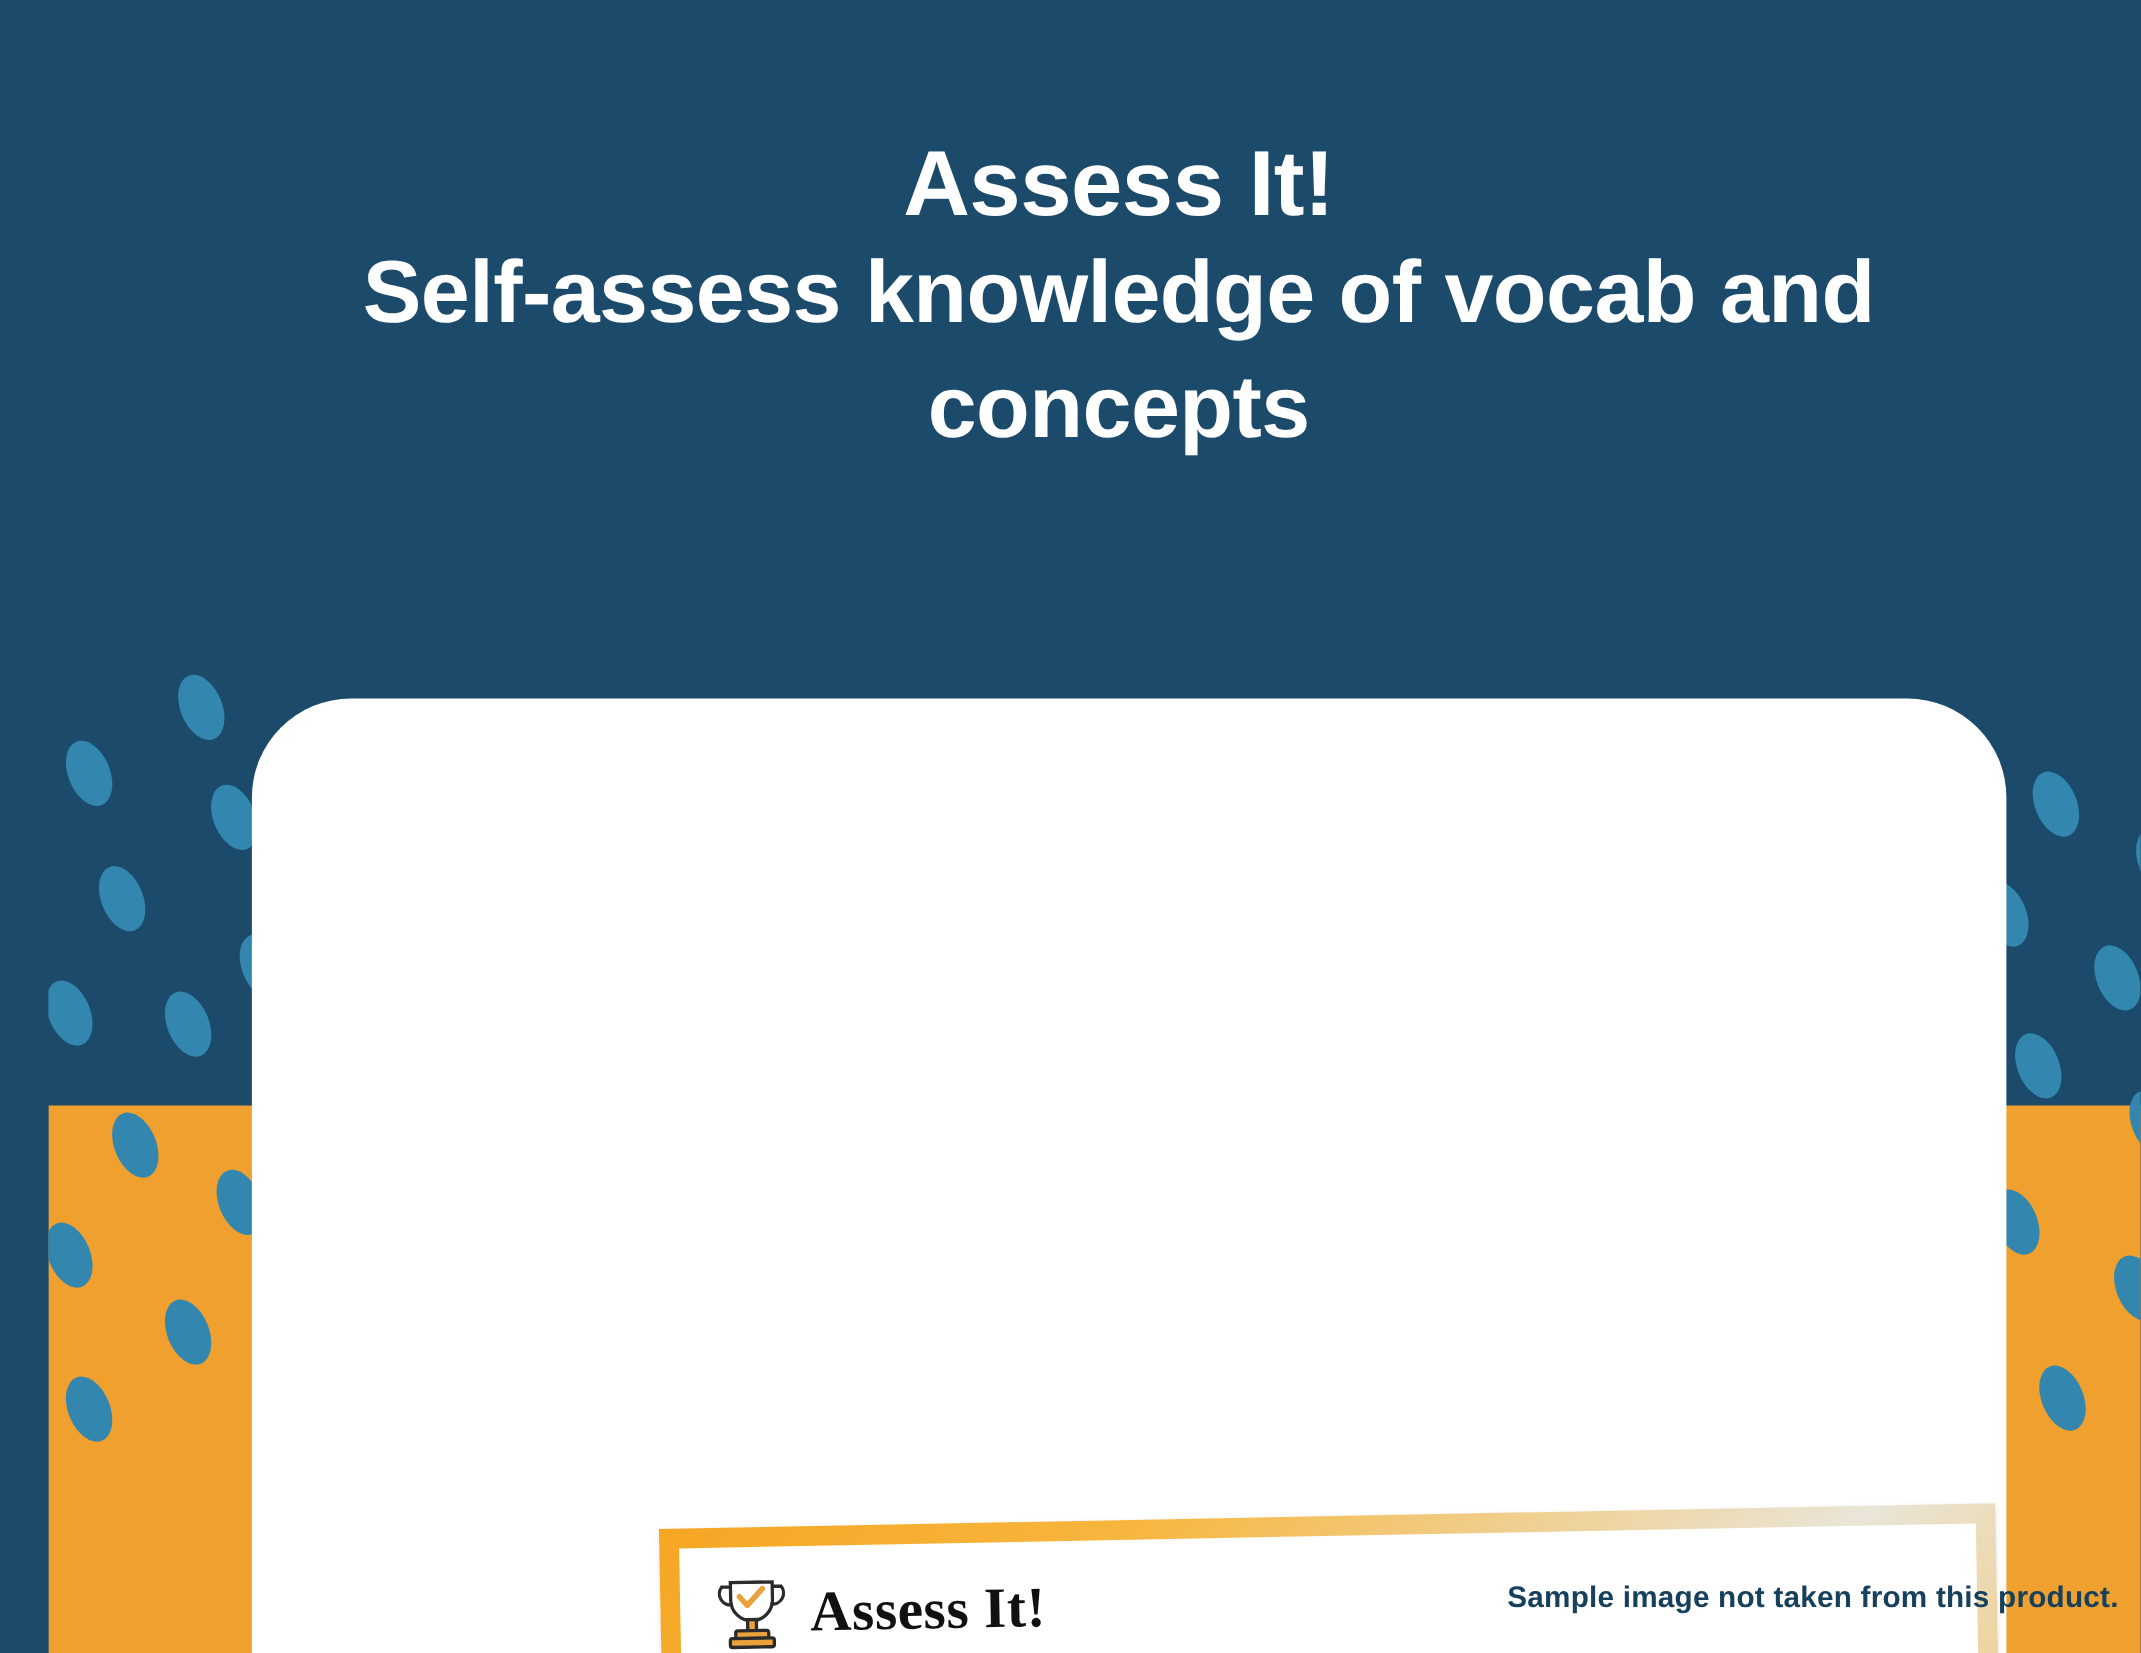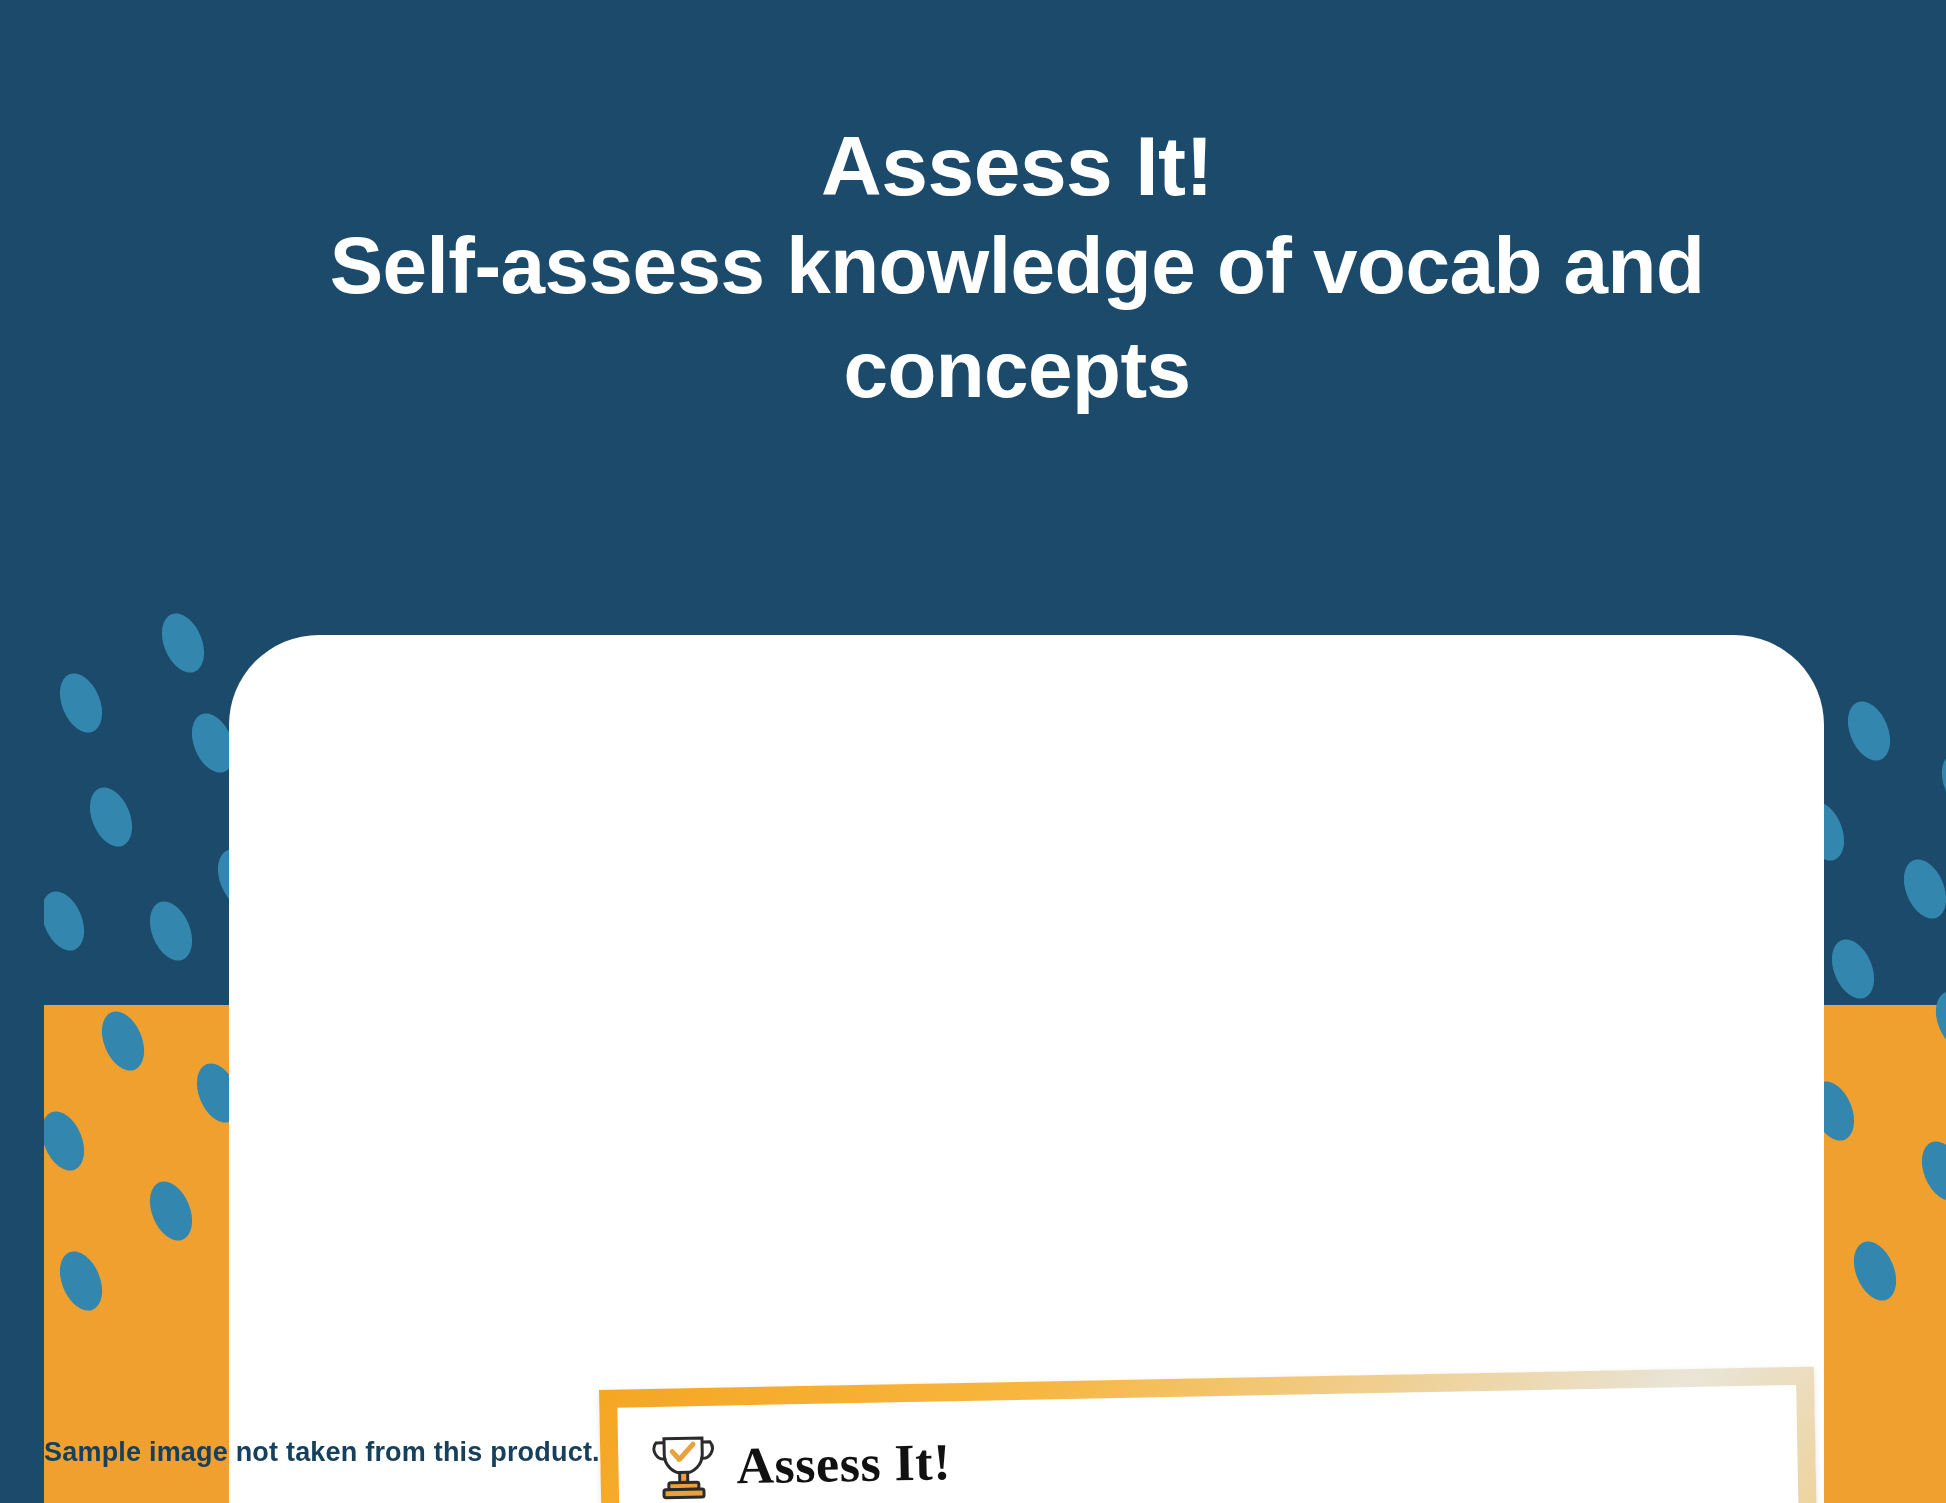--- a/index.html
+++ b/index.html
@@ -110,21 +110,21 @@
     font-size: 52px;
     color: #111111;
     letter-spacing: 0.5px;
   }
 
   .sample-note {
     position: absolute;
     left: 0;
     top: 1437px;
     width: 1882px;
-    text-align: left;
+    text-align: right;
     font-size: 27px;
     font-weight: bold;
     color: #16405c;
     z-index: 40;
     letter-spacing: 0.2px;
   }
 </style>
 </head>
 <body>
 

